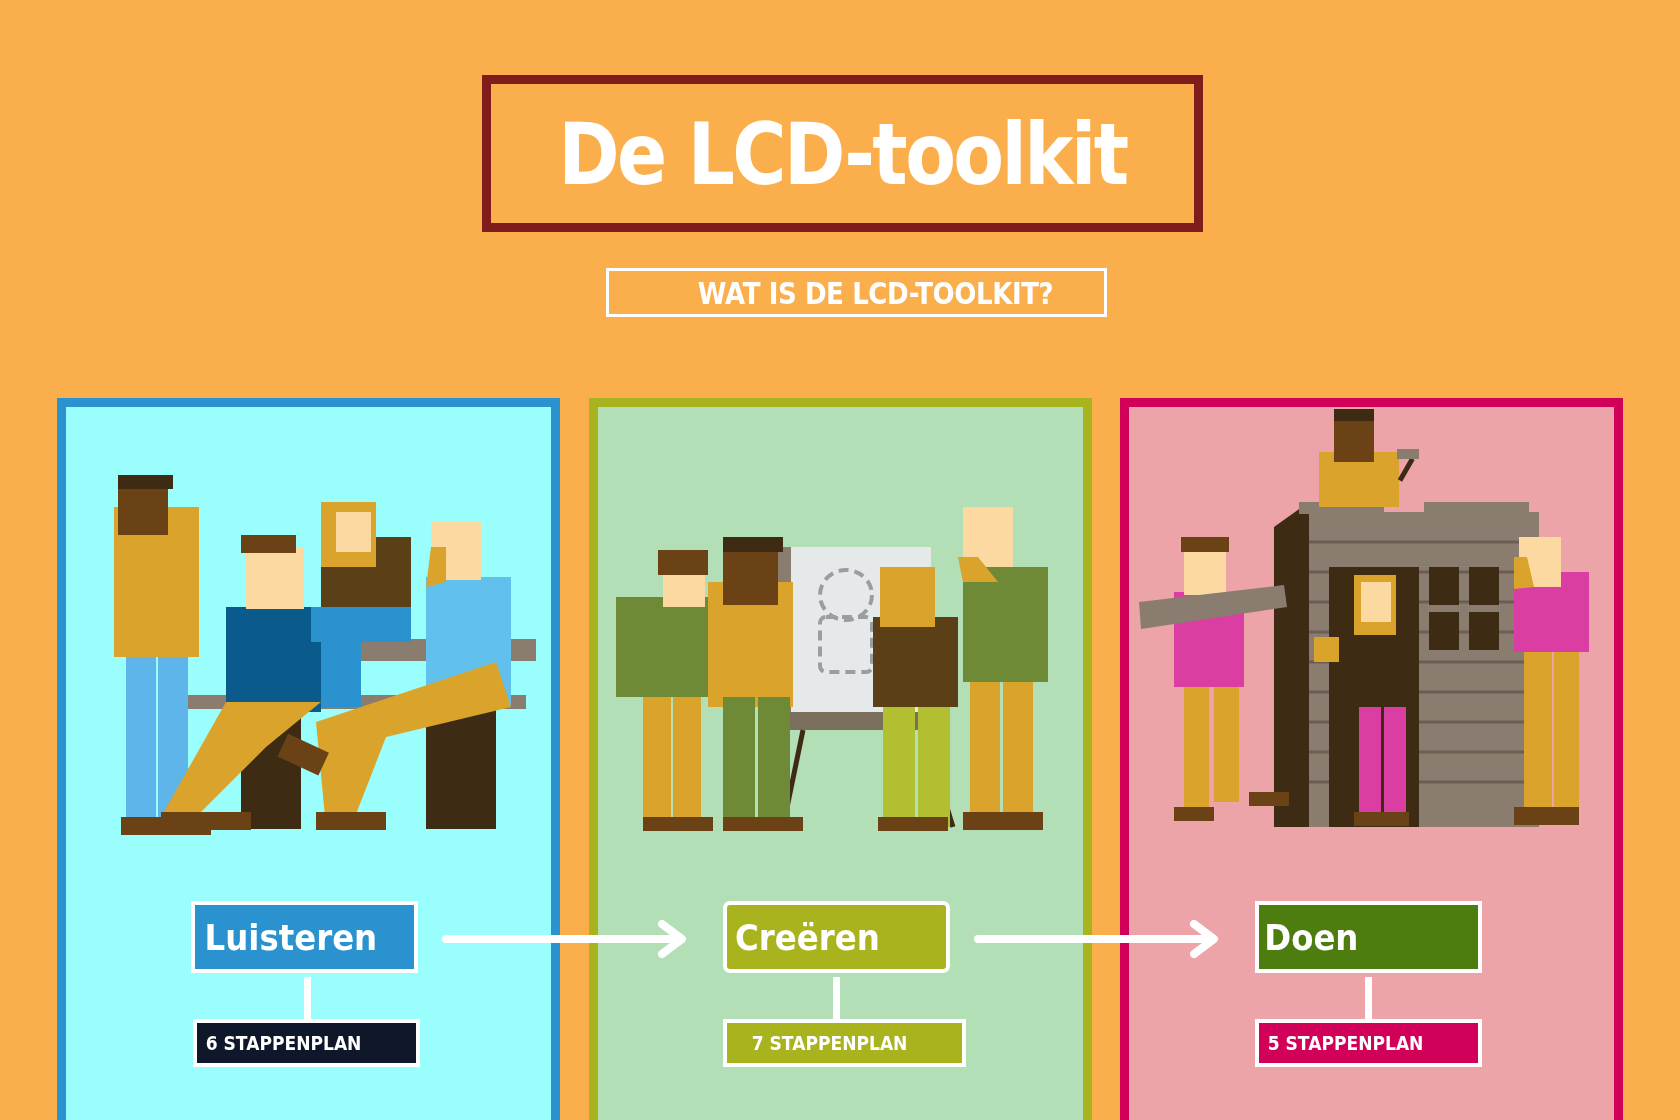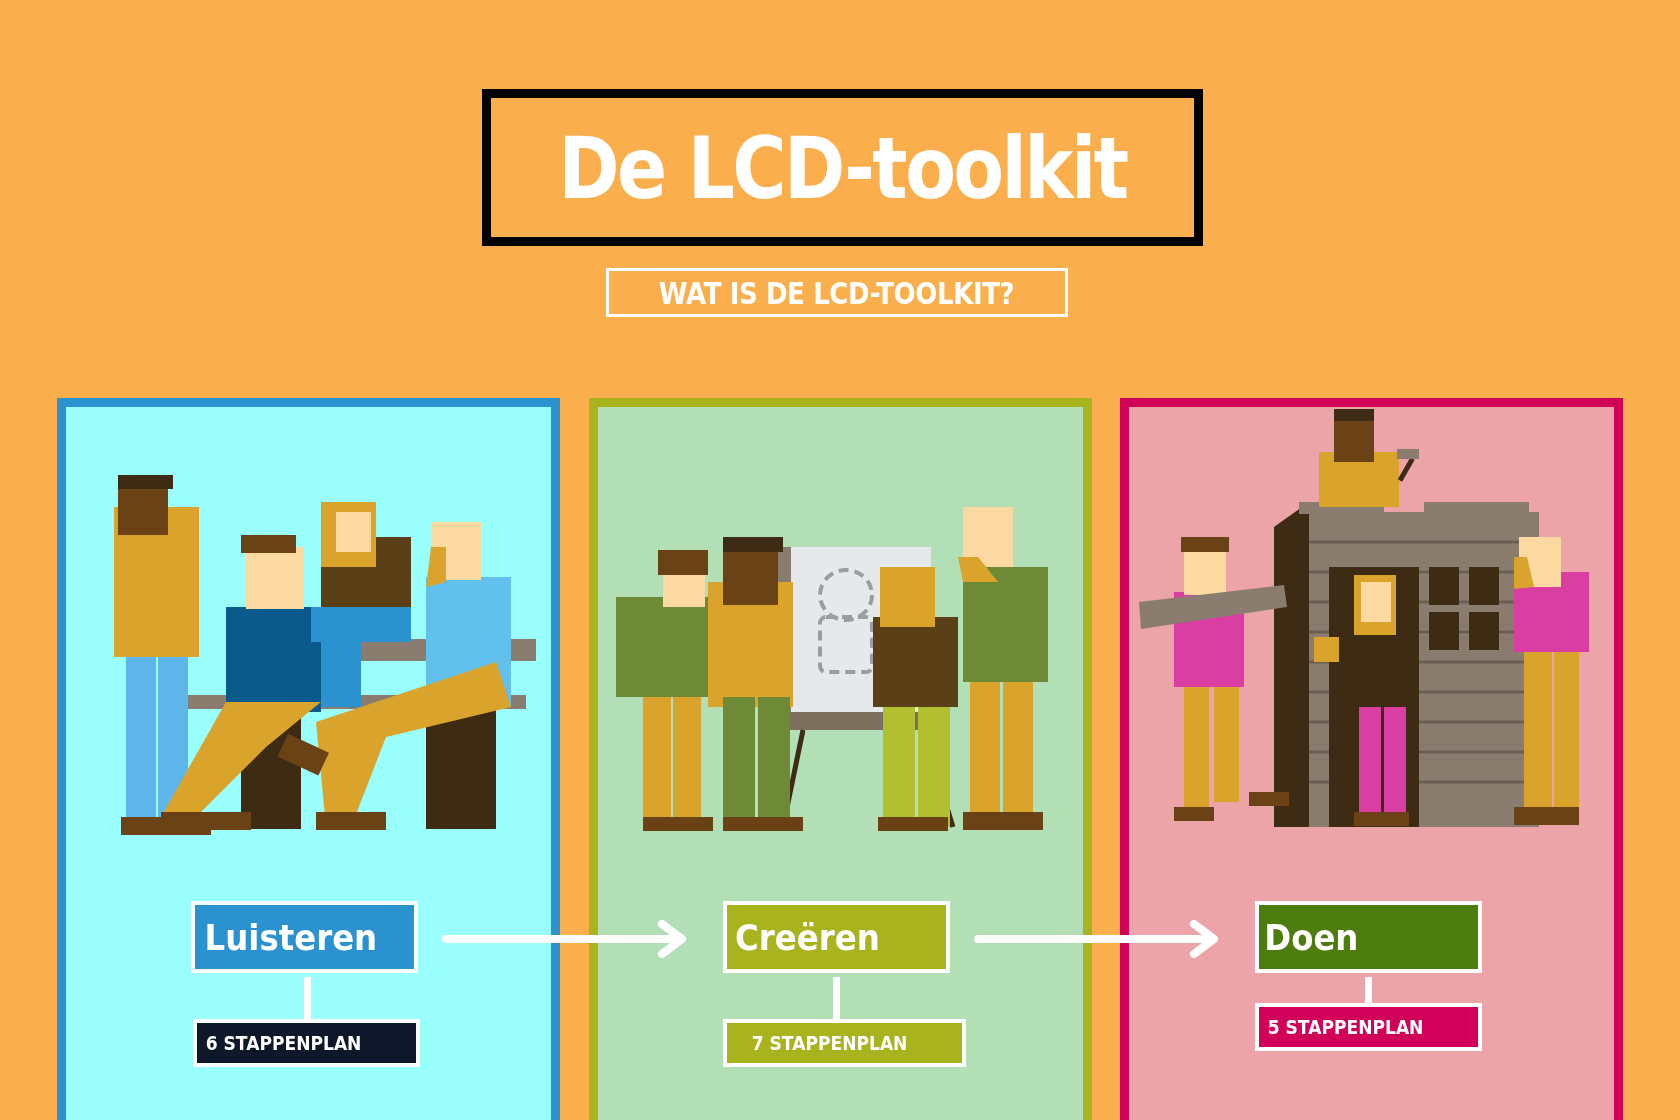--- a/index.html
+++ b/index.html
@@ -2,31 +2,32 @@
 <html><head>
 <meta charset="utf-8">
 <style>
   html, body { margin: 0; padding: 0; }
   body {
     width: 1680px; height: 1120px; overflow: hidden; position: relative;
     background: #fbaf4c;
     font-family: "DejaVu Sans", "Liberation Sans", sans-serif;
   }
   .title-box {
-    position: absolute; left: 482px; top: 89px; width: 703px; height: 139px;
-    border: 9px solid #000000; display: flex; align-items: center; justify-content: center;
+    position: absolute; left: 482px; top: 75px; width: 703px; height: 139px;
+    border: 9px solid #7f1d1d; display: flex; align-items: center; justify-content: center;
   }
   .title-text {
     color: #fff; font-weight: bold; font-size: 86px; letter-spacing: -3px;
     font-family: "DejaVu Sans", sans-serif; transform: scaleX(0.86); white-space: nowrap;
   }
   .subtitle-box {
     position: absolute; left: 606px; top: 268px; width: 456px; height: 43px;
     border: 3px solid #ffffff; display: flex; align-items: center; justify-content: center;
     cursor: pointer;
+    padding-left: 39px;
   }
   .subtitle-text {
     color: #fff; font-weight: bold; font-size: 31px; letter-spacing: -0.5px;
     font-family: "DejaVu Sans", sans-serif; transform: scaleX(0.84); white-space: nowrap;
   }
   .panel {
     position: absolute; top: 398px; height: 740px; width: 485px; border: 9px solid;
     box-sizing: content-box;
   }
   .panel svg.illus { position: absolute; left: 0; top: 0; }
@@ -125,21 +126,21 @@
     <rect x="320" y="300" width="32" height="120" fill="#b2bf30"></rect>
     <rect x="280" y="410" width="70" height="14" fill="#6b4216"></rect>
 
     <rect x="365" y="160" width="85" height="115" fill="#6f8a36"></rect>
     <rect x="365" y="100" width="50" height="60" fill="#fcd9a0"></rect>
     <polygon points="360,150 380,150 400,175 365,175" fill="#d9a32c"></polygon>
     <rect x="372" y="275" width="30" height="140" fill="#d9a32c"></rect>
     <rect x="405" y="275" width="30" height="140" fill="#d9a32c"></rect>
     <rect x="365" y="405" width="80" height="18" fill="#6b4216"></rect>
   </svg>
-  <div class="label-box label-main" style="left:125px; top:494px; background:#a8b31d;">
+  <div class="label-box label-main" style="left:125px; top:494px; background:#a8b31d;border-radius:7px;">
     <span>Creëren</span>
   </div>
   <div class="connector" style="left:235px; top:570px; height:50px;"></div>
   <div class="label-box label-sub" style="left:125px; top:612px; background:#a8b31d;padding-left:16px;">
     <span>7 STAPPENPLAN</span>
   </div>
 </div>
 
 <div class="panel" style="left:1120px; border-color:#d10058; background:#eca4a8;">
   <svg class="illus" width="485" height="440" viewBox="0 0 485 440">
@@ -192,21 +193,21 @@
     <rect x="390" y="130" width="42" height="50" fill="#fcd9a0"></rect>
     <polygon points="385,150 398,150 405,180 385,182" fill="#d9a32c"></polygon>
     <rect x="395" y="245" width="28" height="160" fill="#d9a32c"></rect>
     <rect x="425" y="245" width="25" height="160" fill="#d9a32c"></rect>
     <rect x="385" y="400" width="65" height="18" fill="#6b4216"></rect>
   </svg>
   <div class="label-box label-main" style="left:126px; top:494px; background:#4d7c0f;">
     <span>Doen</span>
   </div>
   <div class="connector" style="left:236px; top:570px; height:50px;"></div>
-  <div class="label-box label-sub" style="left:126px; top:596px; background:#d10058;">
+  <div class="label-box label-sub" style="left:126px; top:612px; background:#d10058;">
     <span>5 STAPPENPLAN</span>
   </div>
 </div>
 
 <svg class="arrow" style="left:440px; top:920px;" width="260" height="40" viewBox="0 0 260 40">
   <line x1="6" y1="19" x2="240" y2="19" stroke="#fff" stroke-width="8" stroke-linecap="round"></line>
   <polyline points="222,4 242,19 222,34" fill="none" stroke="#fff" stroke-width="8" stroke-linecap="round" stroke-linejoin="round"></polyline>
 </svg>
 <svg class="arrow" style="left:972px; top:920px;" width="260" height="40" viewBox="0 0 260 40">
   <line x1="6" y1="19" x2="240" y2="19" stroke="#fff" stroke-width="8" stroke-linecap="round"></line>

